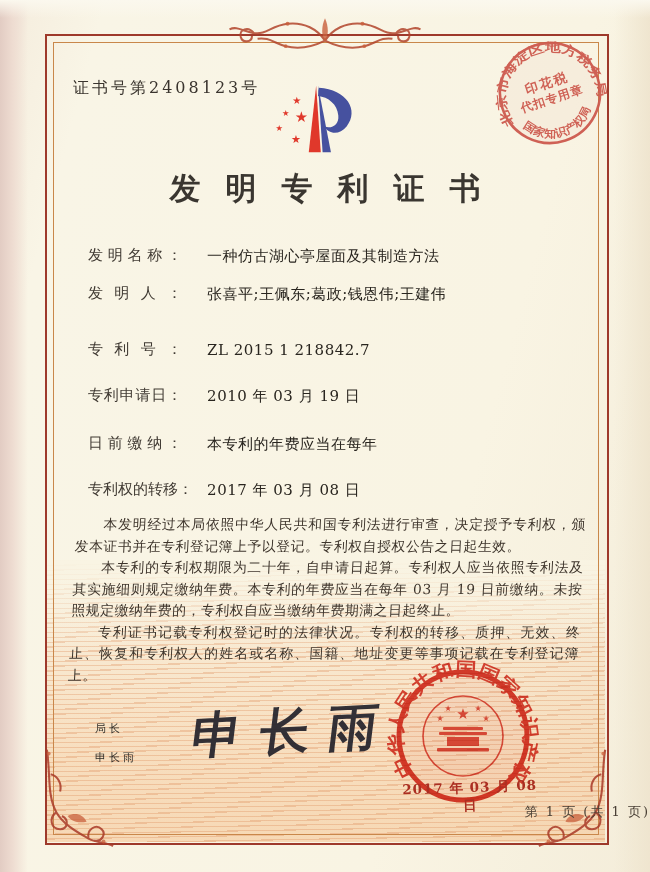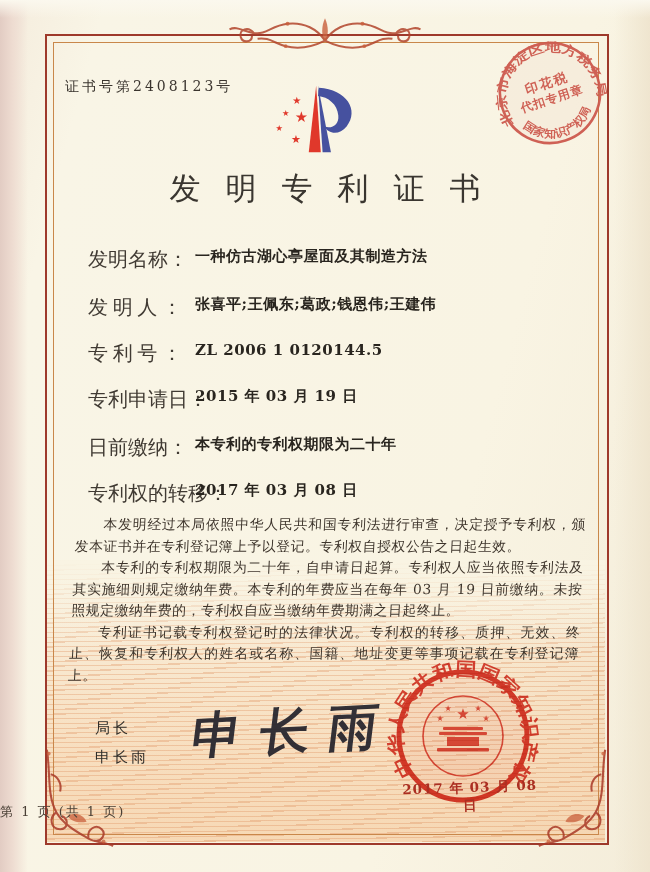--- a/index.html
+++ b/index.html
@@ -26,51 +26,51 @@
   .waves-fade{position:absolute;left:47px;right:45px;top:560px;height:90px;z-index:1;
     background:linear-gradient(180deg,#f9f4e3 0%,rgba(249,244,227,0) 100%);}
 
   .frame-outer{position:absolute;left:45px;top:34px;width:560px;height:807px;
     border:2px solid #9e392b;z-index:2;}
   .frame-inner{position:absolute;left:53px;top:42px;width:544px;height:791px;
     border:1px solid #c9874a;z-index:2;}
 
   .ornament{position:absolute;z-index:3;}
 
-  .cert-no{position:absolute;left:65px;top:78px;font-size:14px;letter-spacing:3px;color:#3a342e;z-index:4;}
+  .cert-no{position:absolute;left:73px;top:78px;font-size:16px;letter-spacing:3px;color:#3a342e;z-index:4;}
 
   .logo{position:absolute;left:258px;top:76px;z-index:4;}
 
   .title{position:absolute;left:0;right:0;top:168px;text-align:center;z-index:4;
-    font-size:31px;letter-spacing:25px;text-indent:25px;color:#3a3630;font-weight:400;}
+    font-size:31px;letter-spacing:25px;text-indent:25px;color:#3a3630;font-weight:700;}
 
   .fields{position:absolute;left:88px;top:244px;right:70px;z-index:4;}
   .field-row{position:absolute;left:0;right:0;white-space:nowrap;}
   .field-label{display:inline-block;width:94px;text-align:justify;text-align-last:justify;
-    font-size:20px;color:#403a33;vertical-align:top;}
-  .field-value{display:inline-block;margin-left:8px;font-size:15px;color:#29251f;letter-spacing:.5px;font-weight:bold;}
+    font-size:15px;color:#403a33;vertical-align:top;}
+  .field-value{display:inline-block;margin-left:20px;font-size:15px;color:#29251f;letter-spacing:.5px;}
 
   .body-text{position:absolute;left:72px;right:68px;top:514px;z-index:4;
     font-size:13.8px;line-height:21.5px;color:#3e352c;text-align:justify;
     transform:skewX(-3deg);}
   .body-text p{margin:0;text-indent:2em;letter-spacing:.6px;}
 
-  .sign-block{position:absolute;left:95px;top:714px;z-index:4;font-size:15px;
+  .sign-block{position:absolute;left:95px;top:714px;z-index:4;font-size:11px;
     letter-spacing:3px;line-height:29px;color:#2e2c28;}
   .autograph{position:absolute;left:192px;top:698px;z-index:4;
     font-size:50px;letter-spacing:18px;color:#23222b;font-weight:bold;
     transform:rotate(-3deg) skewX(-10deg);opacity:.92;}
 
   .office-seal{position:absolute;left:378px;top:651px;z-index:5;mix-blend-mode:multiply;}
   .seal-date{position:absolute;left:400px;top:779px;width:140px;text-align:center;z-index:6;
     color:#ab2f22;font-size:13.5px;letter-spacing:1px;transform:rotate(-2deg);font-weight:bold;}
 
   .tax-stamp{position:absolute;left:490px;top:33px;z-index:4;transform:rotate(-18deg);opacity:.95;}
 
-  .footer{position:absolute;left:0;right:0;top:803px;text-align:left;z-index:4;
+  .footer{position:absolute;left:0;right:0;top:803px;text-align:right;z-index:4;
     font-size:13px;letter-spacing:2px;color:#4a4036;}
 
   svg text{font-family:"DejaVu Serif","Liberation Serif",serif;}
 </style>
 </head>
 <body>
 
 <div class="cert">
 
   <div class="edge-left"></div>
@@ -144,35 +144,35 @@
     <path d="M66,10 C96,12 110,34 96,52 C88,62 76,60 72,52 C80,55 88,50 87,40 C86,28 76,20 65,19 Z" fill="#46519f"></path>
   </svg>
 
   <div class="title">发明专利证书</div>
 
   <div class="fields">
     <div class="field-row" style="top:2px;">
       <span class="field-label">发明名称：</span>
       <span class="field-value">一种仿古湖心亭屋面及其制造方法</span>
     </div>
-    <div class="field-row" style="top:50px;">
+    <div class="field-row" style="top:40px;">
       <span class="field-label">发明人：</span>
       <span class="field-value">张喜平;王佩东;葛政;钱恩伟;王建伟</span>
     </div>
     <div class="field-row" style="top:96px;">
       <span class="field-label">专利号：</span>
-      <span class="field-value">ZL 2006 1 0120144.5</span>
+      <span class="field-value">ZL 2015 1 218842.7</span>
     </div>
     <div class="field-row" style="top:142px;">
       <span class="field-label">专利申请日：</span>
-      <span class="field-value">2015 年 03 月 19 日</span>
+      <span class="field-value">2010 年 03 月 19 日</span>
     </div>
     <div class="field-row" style="top:190px;">
       <span class="field-label">日前缴纳：</span>
-      <span class="field-value">本专利的专利权期限为二十年</span>
+      <span class="field-value">本专利的年费应当在每年</span>
     </div>
     <div class="field-row" style="top:236px;">
       <span class="field-label">专利权的转移：</span>
       <span class="field-value">2017 年 03 月 08 日</span>
     </div>
   </div>
 
   <div class="body-text">
     <p>本发明经过本局依照中华人民共和国专利法进行审查，决定授予专利权，颁发本证书并在专利登记簿上予以登记。专利权自授权公告之日起生效。</p>
     <p>本专利的专利权期限为二十年，自申请日起算。专利权人应当依照专利法及其实施细则规定缴纳年费。本专利的年费应当在每年 03 月 19 日前缴纳。未按照规定缴纳年费的，专利权自应当缴纳年费期满之日起终止。</p>

